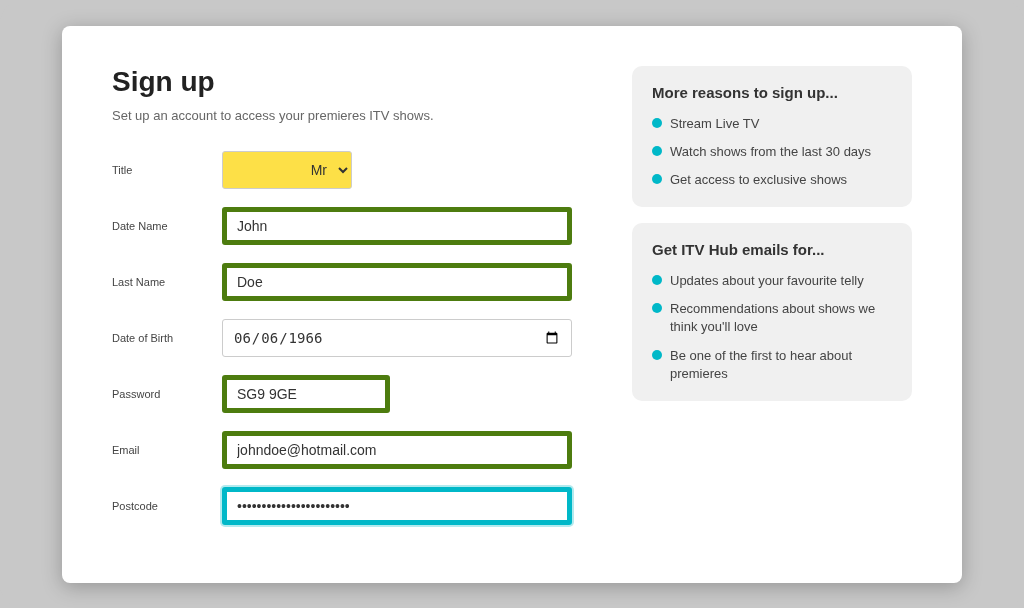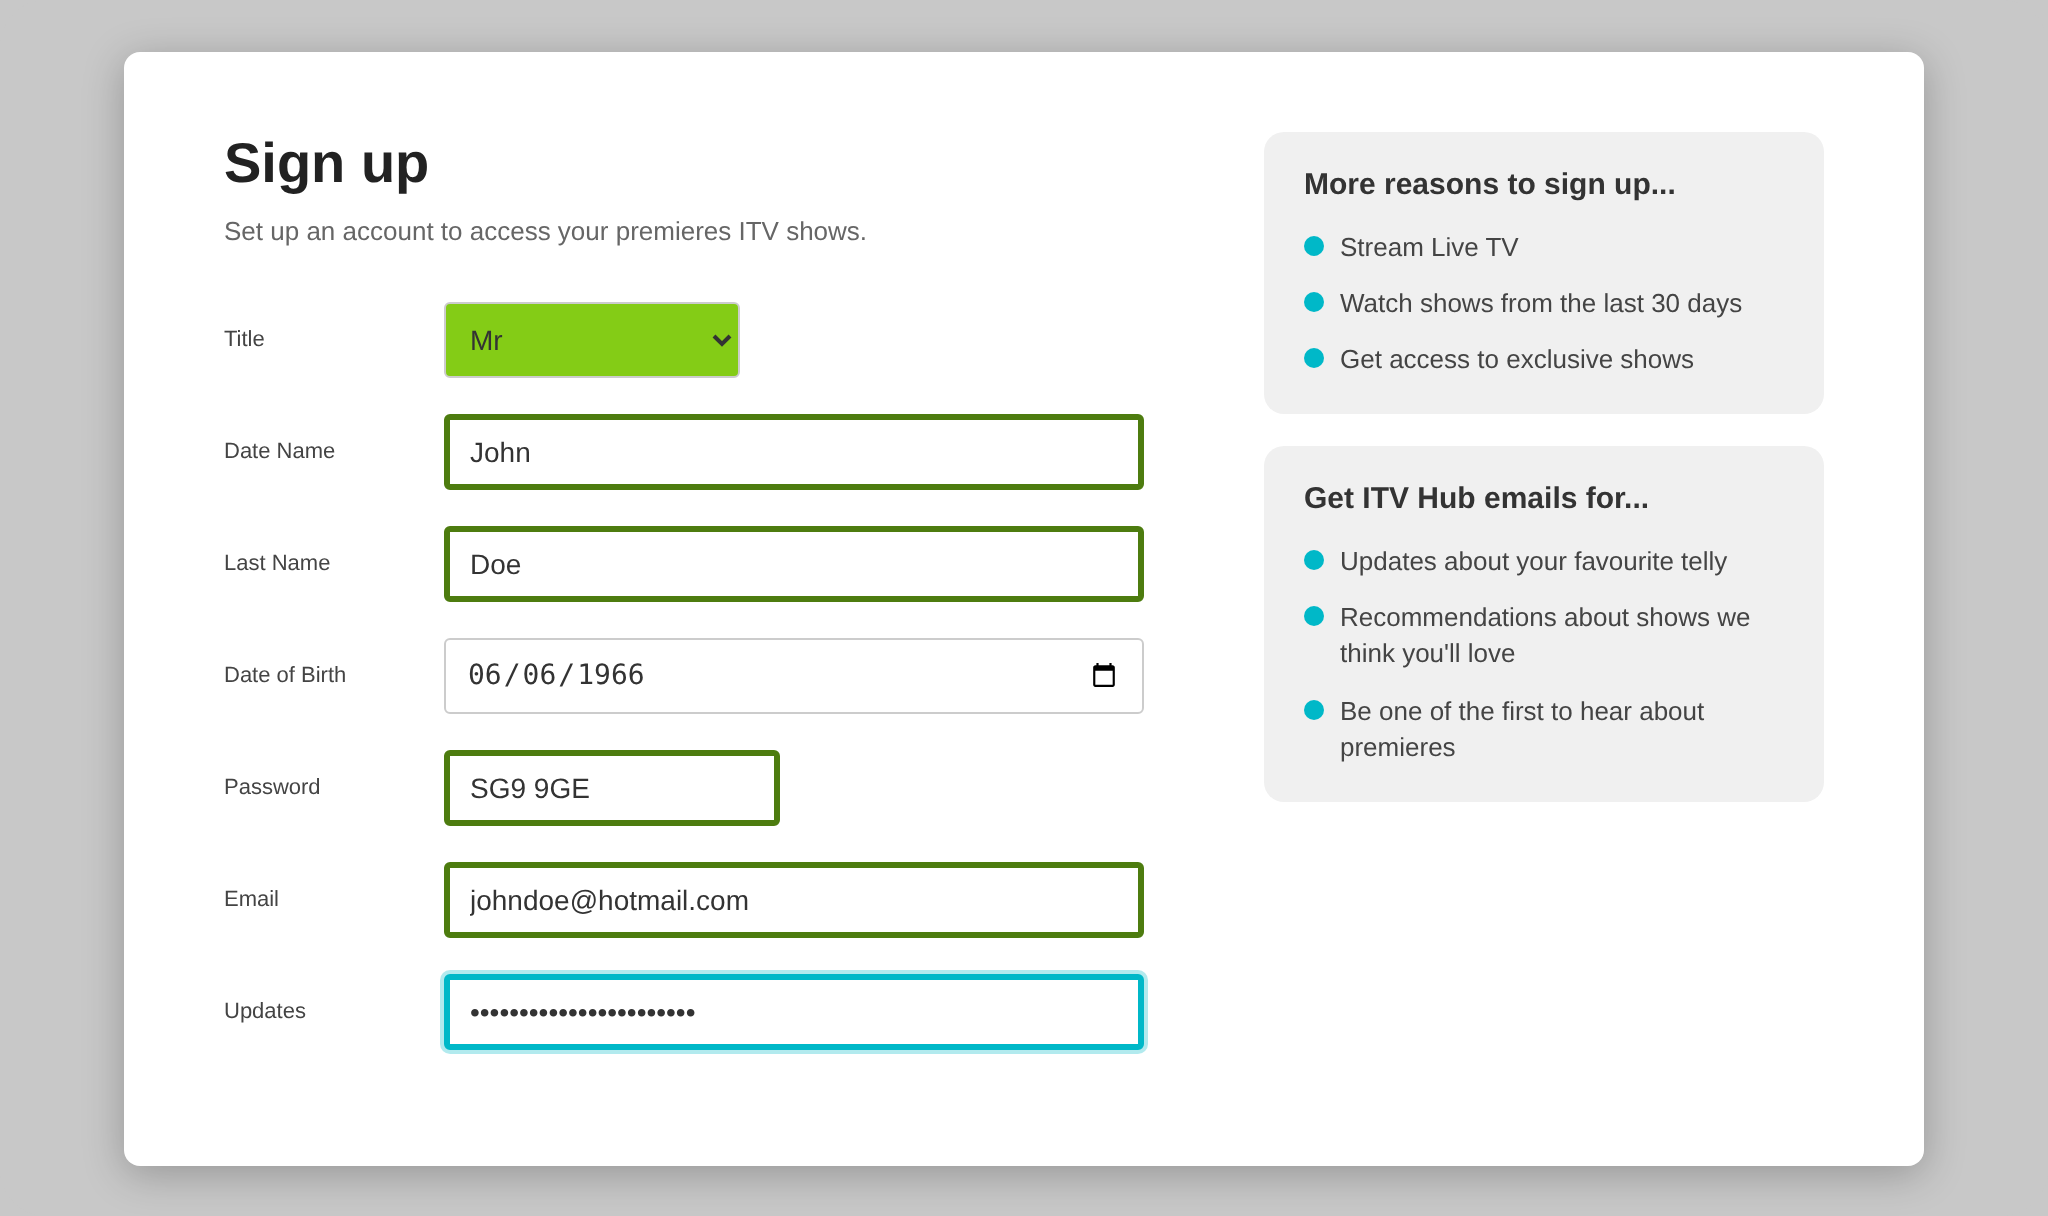--- a/index.html
+++ b/index.html
@@ -60,44 +60,45 @@
       width: 110px;
       font-size: 11px;
       color: #444;
       font-weight: 500;
       flex-shrink: 0;
     }
 
     .form-input {
       flex: 1;
       height: 38px;
-      border: 3px solid #4d7c0f;
+      border: 5px solid #4d7c0f;
       border-radius: 3px;
       padding: 0 10px;
       font-size: 14px;
       color: #333;
       outline: none;
     }
 
     .form-input.password-focused {
       border-color: #00b8c8;
       box-shadow: 0 0 0 2px rgba(0,184,200,0.3);
     }
 
     .select-input {
-      width: 148px;
+      width: 130px;
       flex: none;
       height: 38px;
       border: 1px solid #ccc;
       border-radius: 3px;
       padding: 0 8px;
       font-size: 14px;
       color: #333;
-      background: #84cc16;
+      background: #fde047;
       cursor: pointer;
+      text-align: right;
     }
 
     .date-input {
       flex: 1;
       height: 38px;
       border: 1px solid #ccc;
       border-radius: 3px;
       padding: 0 10px;
       font-size: 14px;
       color: #333;
@@ -196,21 +197,21 @@
         <label class="form-label">Password</label>
         <input class="form-input postcode-input" type="text" value="SG9 9GE" style="">
       </div>
 
       <div class="form-row">
         <label class="form-label">Email</label>
         <input class="form-input" type="email" value="johndoe@hotmail.com" style="">
       </div>
 
       <div class="form-row">
-        <label class="form-label">Updates</label>
+        <label class="form-label">Postcode</label>
         <input class="form-input password-focused" type="password" value="password123456789012345" style="">
       </div>
     </div>
 
     <div class="info-section">
 
       <div class="info-box">
         <div class="info-box-title">More reasons to sign up...</div>
         <div class="info-item">
           <div class="dot"></div>

